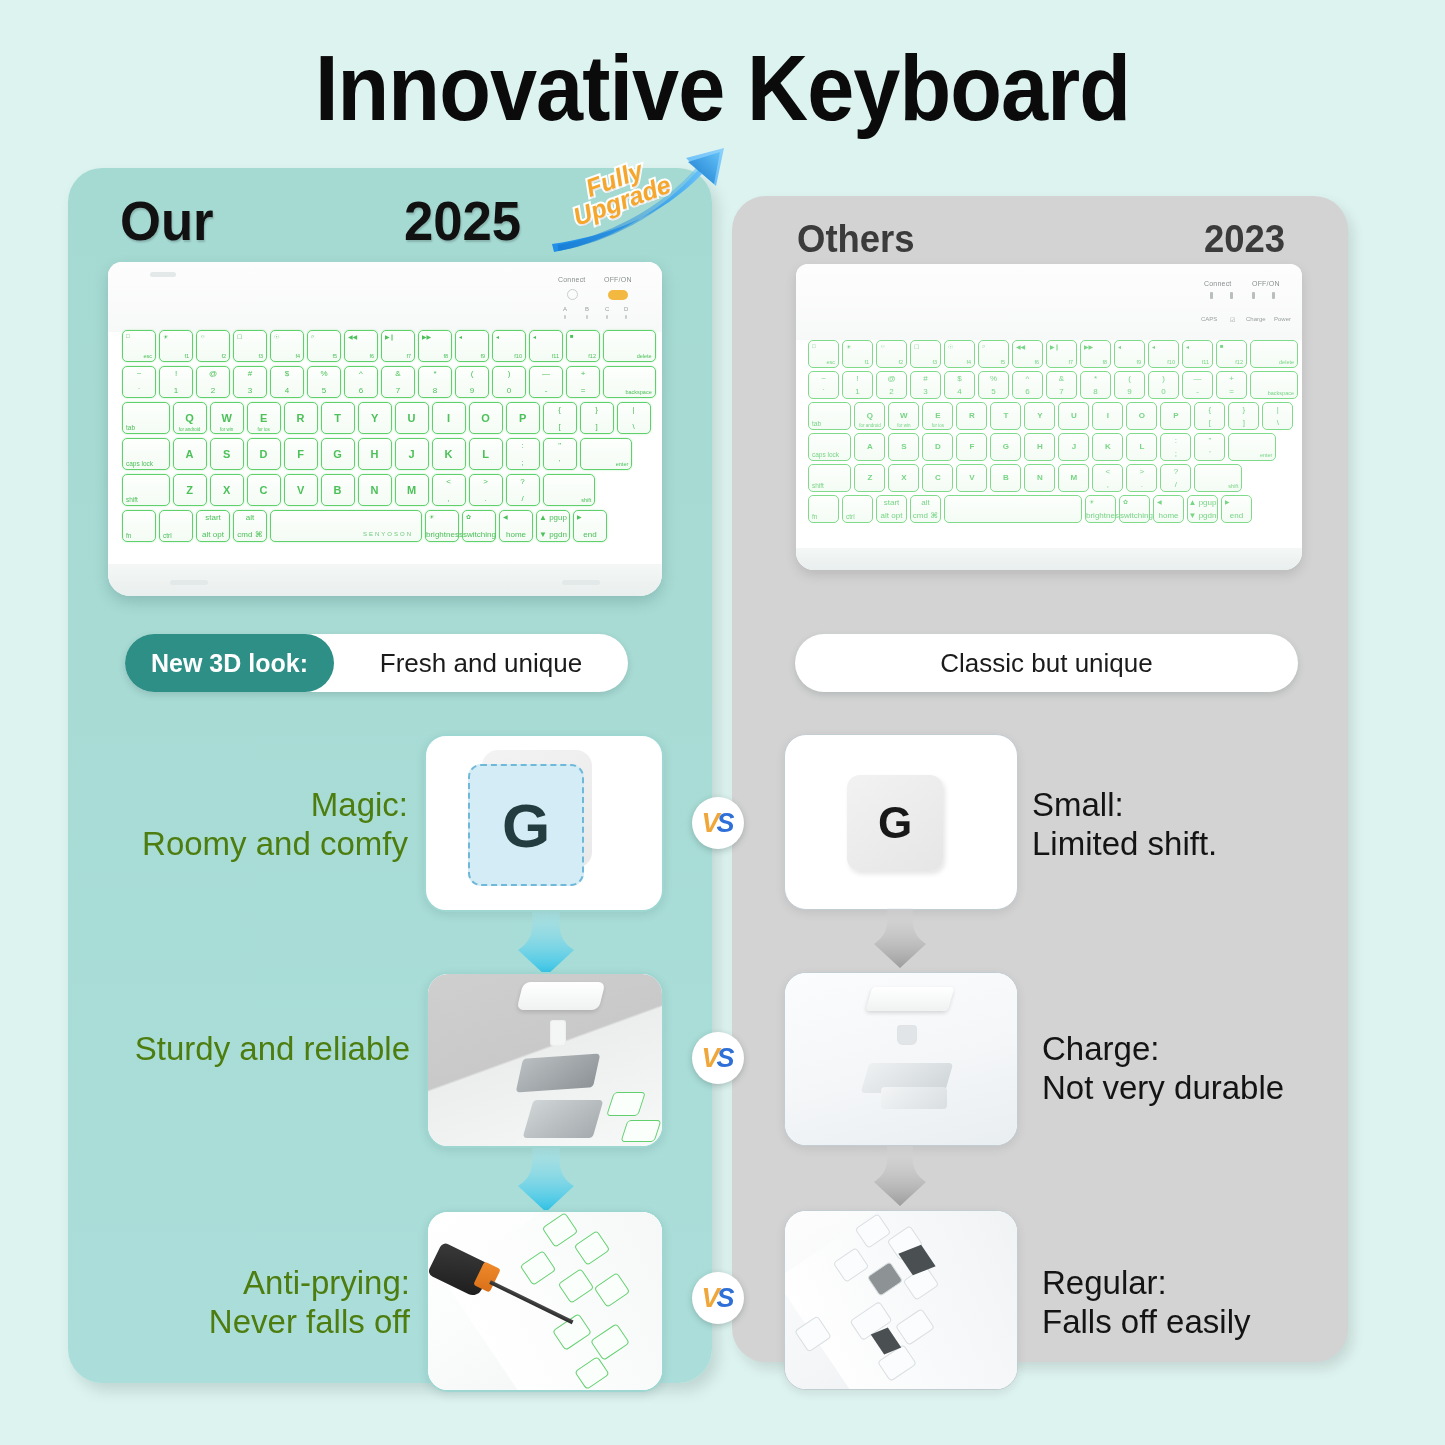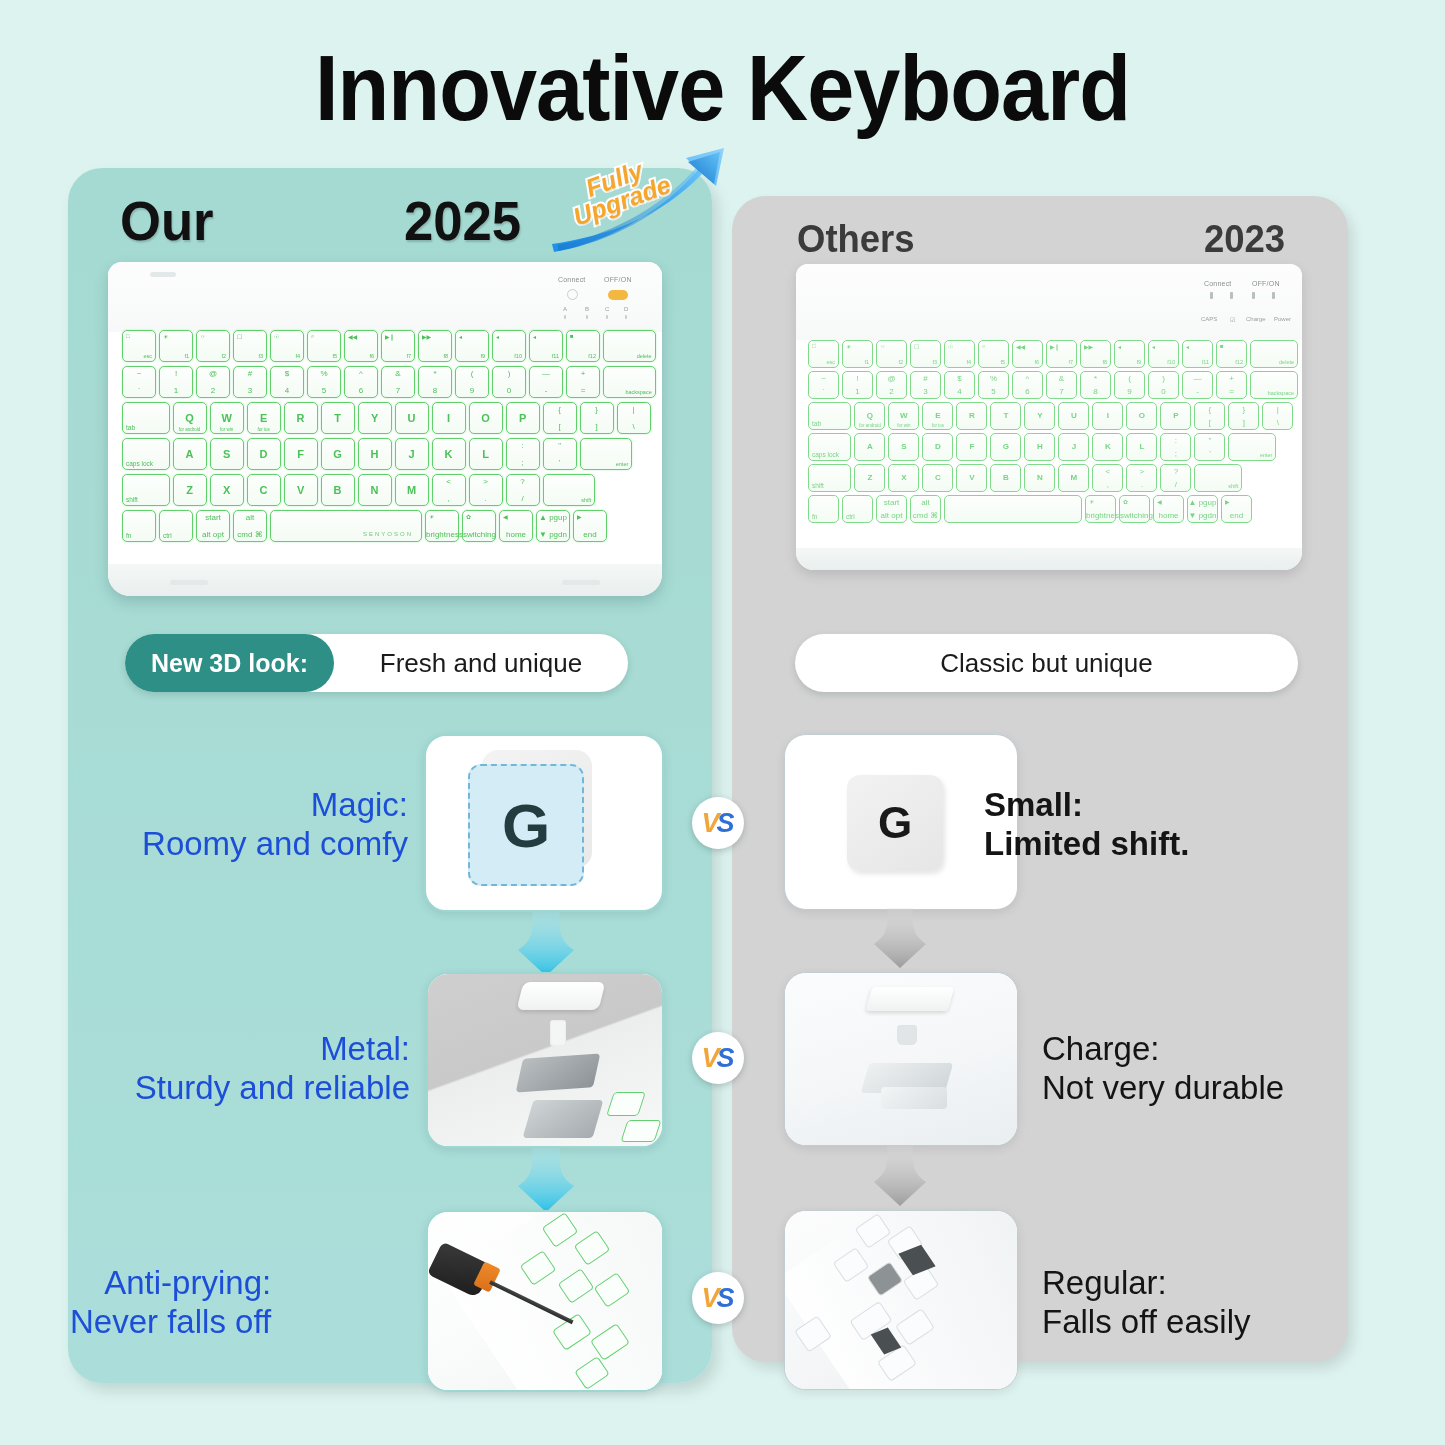--- a/index.html
+++ b/index.html
@@ -132,21 +132,21 @@
     font-weight:bold;color:#fff;font-size:25px;white-space:nowrap;padding:0 26px;
     transform-origin:center;
   }
   .tag-teal{background:#2d8f86;}
   .tag-dark{background:#4b4b4b;}
   .pill-txt{flex:1;display:flex;align-items:center;justify-content:center;
     font-size:26px;color:#1b1b1b;white-space:nowrap;}
 
   
   .frow{position:absolute;display:flex;align-items:center;}
-  .ftext{font-size:33px;color:#1d4ed8;line-height:1.18;white-space:nowrap;}
+  .ftext{font-size:33px;color:#4d7c0f;line-height:1.18;white-space:nowrap;}
   .ftext.r{color:#141414;}
 
   .thumb{
     position:absolute;border-radius:22px;background:#fff;overflow:hidden;
   }
   .thumb-l{border:2px solid #9ed7d1;box-shadow:0 3px 8px rgba(50,90,90,.14);}
   .thumb-r{border:1.5px solid #c2cdd3;box-shadow:0 3px 8px rgba(90,90,90,.14);}
 
   
   .cap-outer{position:absolute;border-radius:16px;background:linear-gradient(145deg,#f3f3f3,#e9e9e9);}
@@ -863,21 +863,21 @@
   </div>
   <div class="vs" style="left:692px;top:797px;">
     <span class="v">V</span>
       <span class="s">S</span>
   </div>
   <div class="thumb thumb-r" style="left:784px;top:734px;width:232px;height:174px;">
     <div class="cap-plain" style="left:62px;top:40px;width:96px;height:96px;">
       <span style="font-size:44px;">G</span>
     </div>
   </div>
-  <div class="frow" style="left:984px;top:786px;font-weight:bold;">
+  <div class="frow" style="left:1032px;top:786px;">
     <div class="ftext r">
       <div>Small:</div>
       <div>Limited shift.</div>
     </div>
   </div>
 
   <svg class="arrow" style="left:510px;top:912px;" width="72" height="66" viewBox="0 0 72 66">
     <defs>
         <linearGradient id="dgl" x1="0" y1="0" x2="0" y2="1">
       <stop offset="0" stop-color="#a9e5f4" stop-opacity=".25"></stop>
@@ -891,21 +891,20 @@
         <linearGradient id="dgr" x1="0" y1="0" x2="0" y2="1">
       <stop offset="0" stop-color="#d9d9d9" stop-opacity=".25"></stop>
           <stop offset="1" stop-color="#9d9d9d"></stop>
         </linearGradient>
       </defs>
     <path d="M21 0 C23 21 19 28 8 36 L34 60 L60 36 C49 28 45 21 47 0 Z" fill="url(#dgr)"></path>
   </svg>
 
   <div class="frow" style="left:70px;top:1030px;width:340px;justify-content:flex-end;">
     <div class="ftext" style="text-align:right;">
-      <div>Metal:</div>
       <div>Sturdy and reliable</div>
     </div>
   </div>
   <div class="thumb thumb-l" style="left:426px;top:972px;width:234px;height:172px;">
     <div class="ph ph-bgA"></div>
     <div class="mini-cap" style="left:92px;top:8px;width:82px;height:28px;border-radius:7px;transform:skewX(-14deg);"></div>
     <div class="mini-stem" style="left:122px;top:46px;width:16px;height:26px;"></div>
     <div class="mini-plate" style="left:92px;top:82px;width:76px;height:34px;transform:skewX(-16deg) rotate(-4deg);"></div>
     <div class="mini-plate2" style="left:100px;top:126px;width:70px;height:38px;transform:skewX(-16deg);"></div>
     <div class="gk" style="left:182px;top:118px;width:30px;height:22px;transform:skewX(-18deg);"></div>
@@ -929,21 +928,21 @@
     </div>
   </div>
 
   <svg class="arrow" style="left:510px;top:1148px;" width="72" height="66" viewBox="0 0 72 66">
     <path d="M22 0 C24 22 20 30 8 38 L36 64 L64 38 C52 30 48 22 50 0 Z" fill="url(#dgl)"></path>
   </svg>
   <svg class="arrow" style="left:866px;top:1146px;" width="68" height="62" viewBox="0 0 68 62">
     <path d="M21 0 C23 21 19 28 8 36 L34 60 L60 36 C49 28 45 21 47 0 Z" fill="url(#dgr)"></path>
   </svg>
 
-  <div class="frow" style="left:70px;top:1264px;width:340px;justify-content:flex-start;">
+  <div class="frow" style="left:70px;top:1264px;width:340px;justify-content:flex-end;">
     <div class="ftext" style="text-align:right;">
       <div>Anti-prying:</div>
       <div>Never falls off</div>
     </div>
   </div>
   <div class="thumb thumb-l" style="left:426px;top:1210px;width:234px;height:178px;">
     <div class="ph ph-bgC"></div>
     <div style="position:absolute;left:62px;top:-18px;width:230px;height:240px;transform:rotate(-34deg);background:linear-gradient(100deg,#ffffff 0%,#f4f7f6 100%);"></div>
     <div class="gk" style="left:118px;top:6px;width:26px;height:22px;transform:rotate(-34deg);"></div>
     <div class="gk" style="left:150px;top:24px;width:26px;height:22px;transform:rotate(-34deg);"></div>

